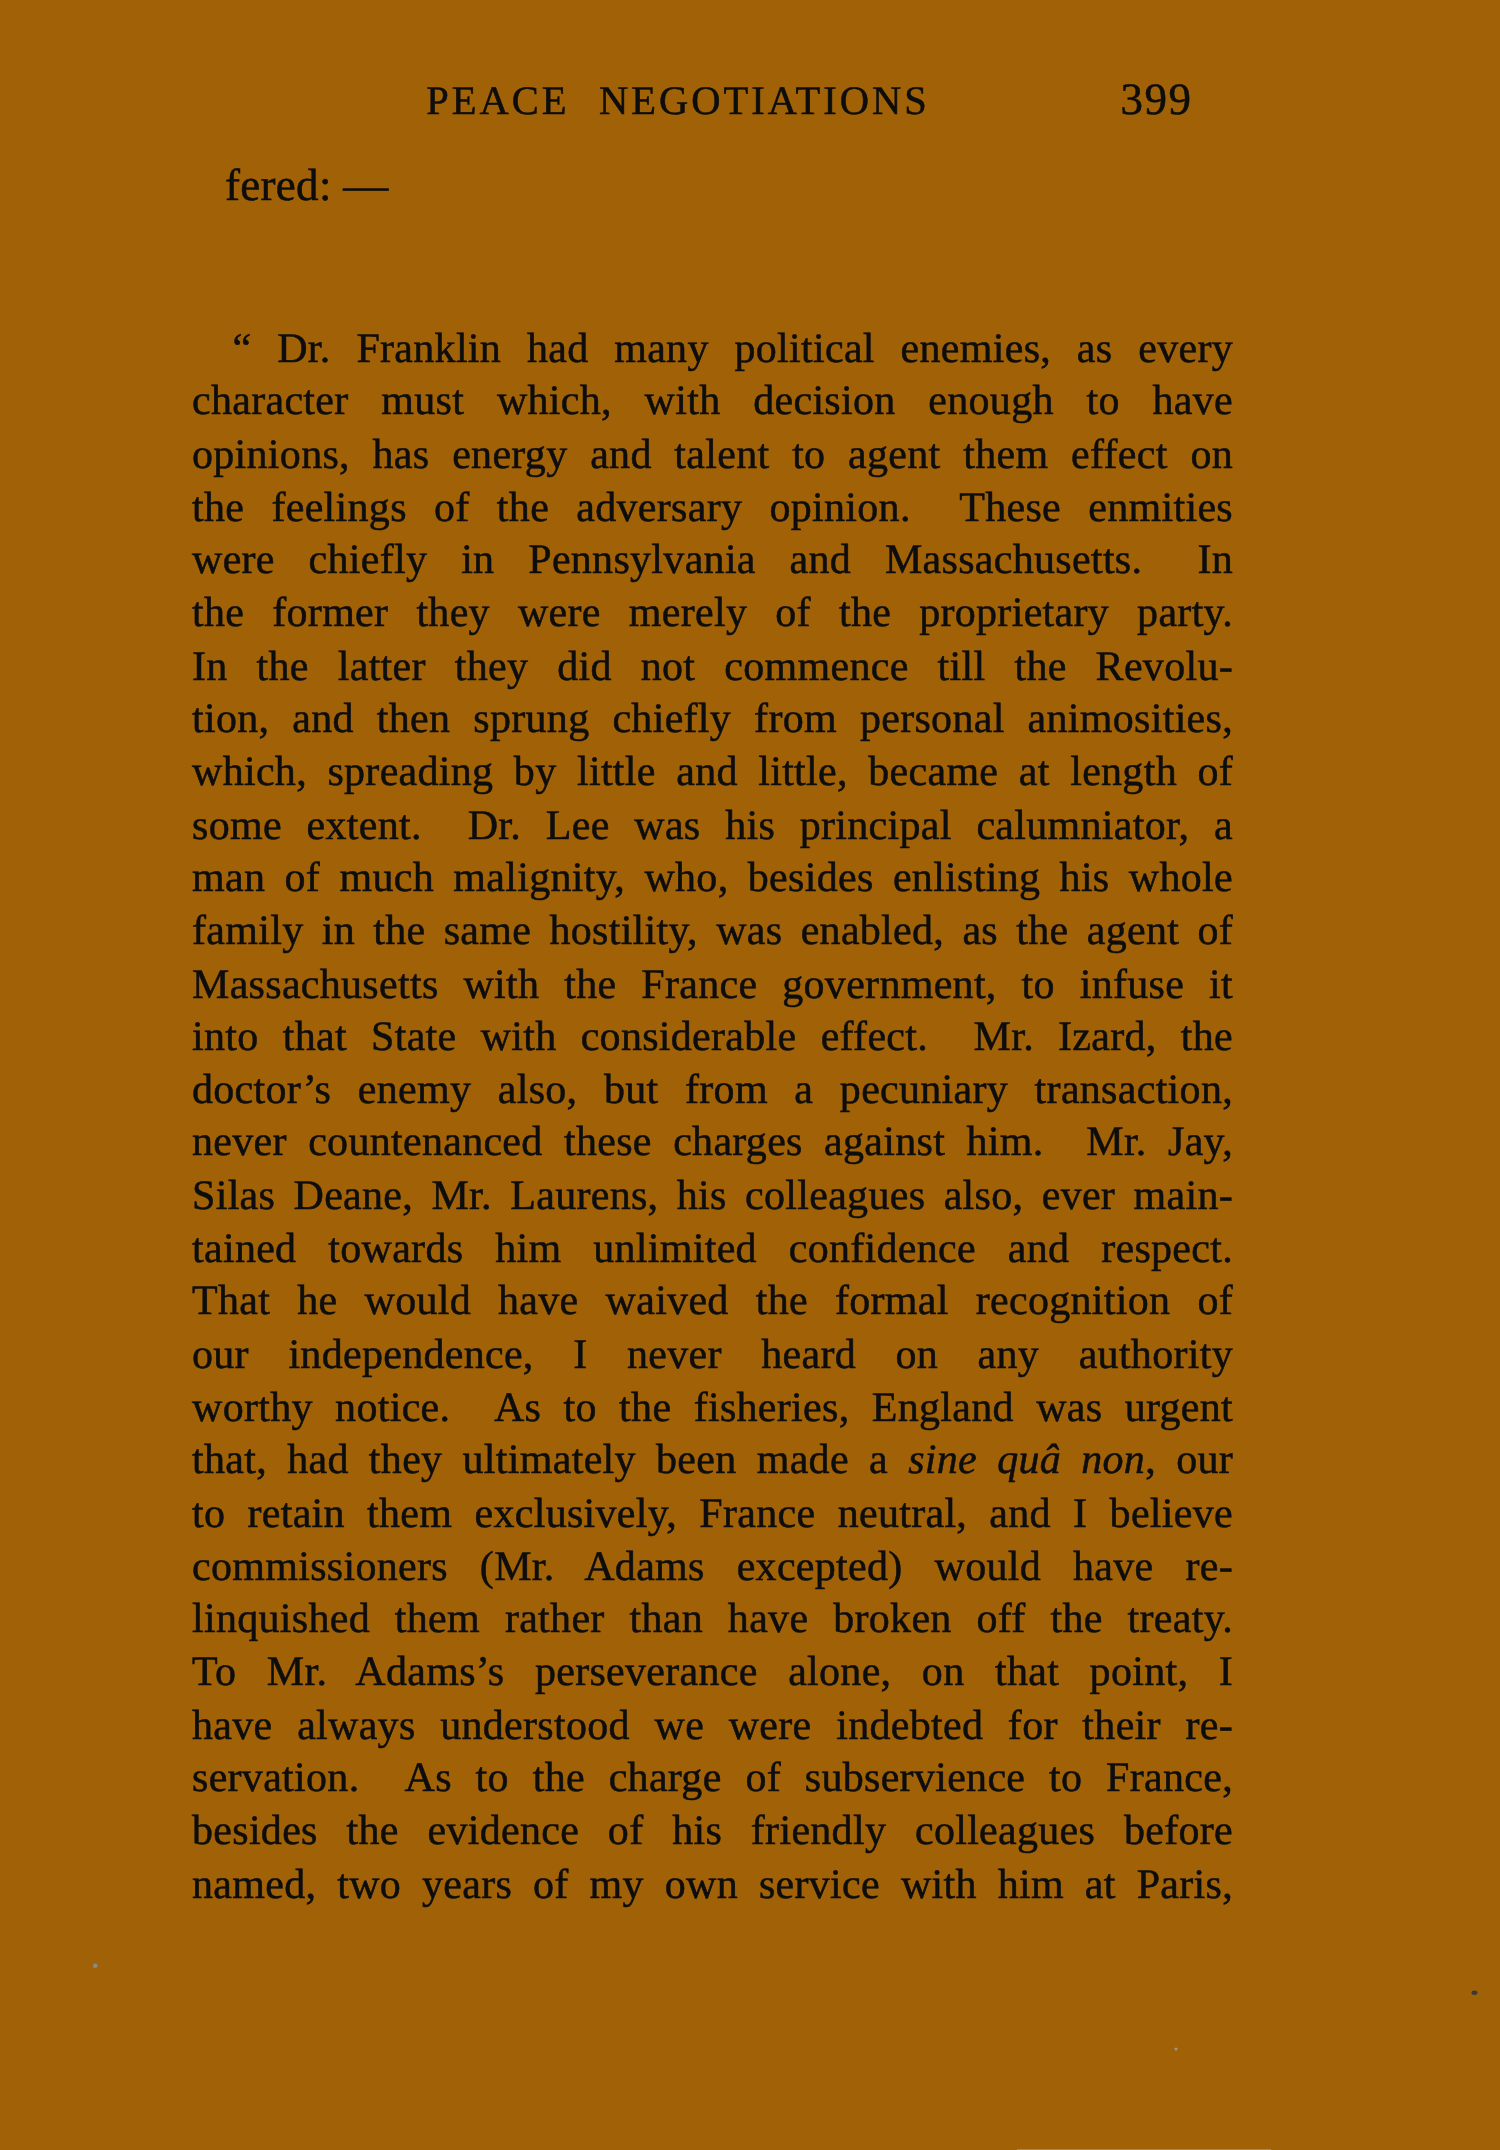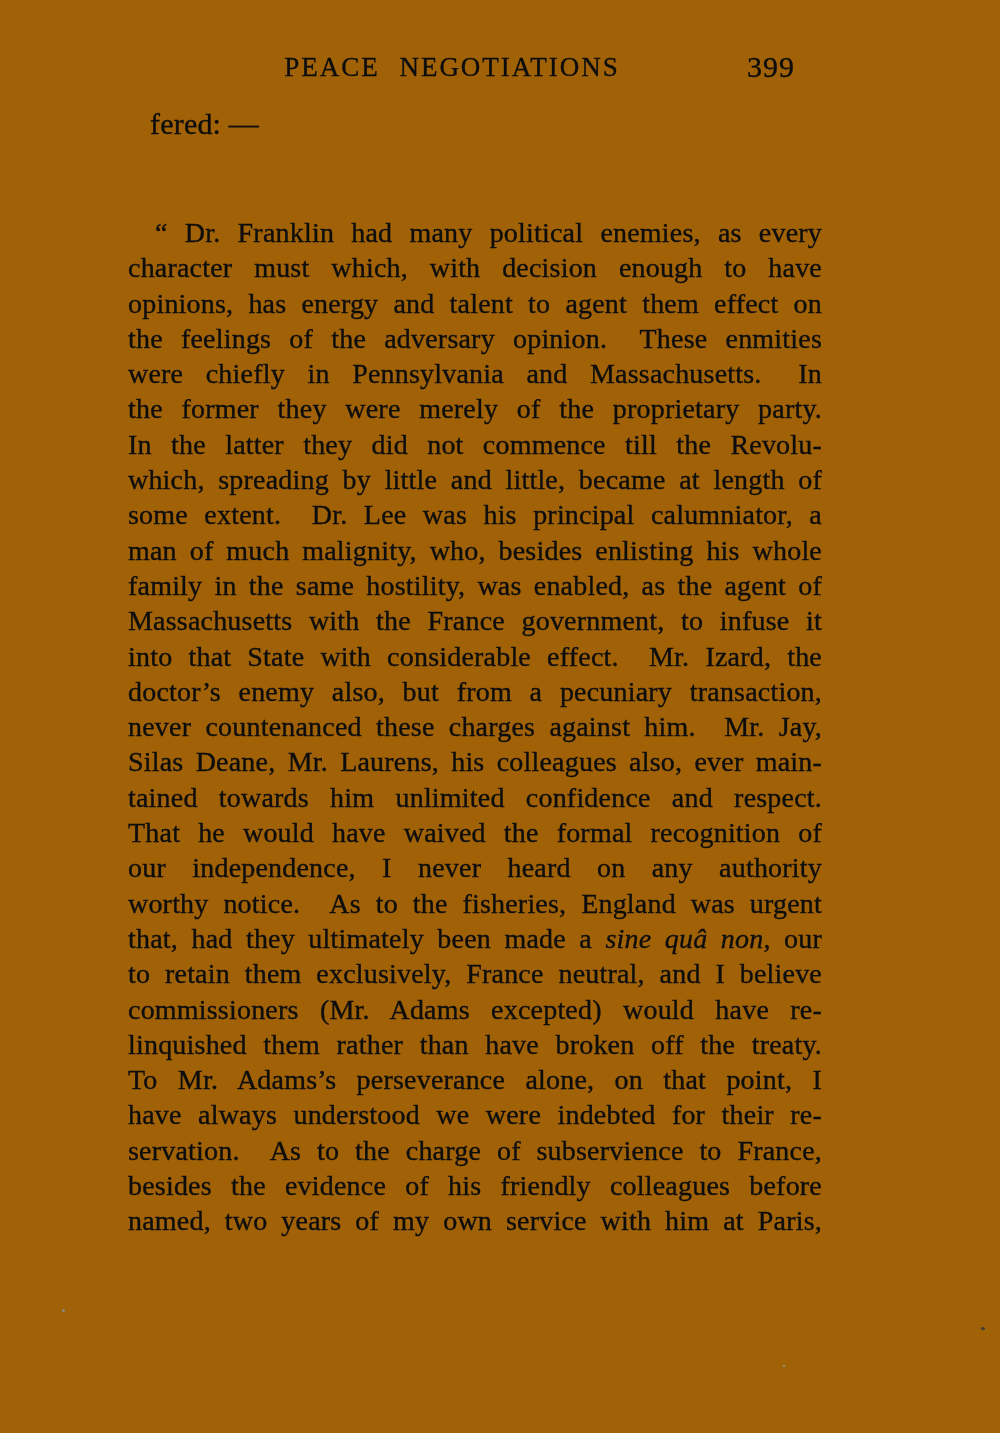--- a/index.html
+++ b/index.html
@@ -79,20 +79,21 @@
     </div>
 
   <div class="para para-quote">
       <div class="line indent">“ Dr. Franklin had many political enemies, as every</div>
       <div class="line">character must which, with decision enough to have</div>
       <div class="line">opinions, has energy and talent to agent them effect on</div>
       <div class="line">the feelings of the adversary opinion.  These enmities</div>
       <div class="line">were chiefly in Pennsylvania and Massachusetts.  In</div>
       <div class="line">the former they were merely of the proprietary party.</div>
       <div class="line">In the latter they did not commence till the Revolu-</div>
+      <div class="line">tion, and then sprung chiefly from personal animosities,</div>
       <div class="line">which, spreading by little and little, became at length of</div>
       <div class="line">some extent.  Dr. Lee was his principal calumniator, a</div>
       <div class="line">man of much malignity, who, besides enlisting his whole</div>
       <div class="line">family in the same hostility, was enabled, as the agent of</div>
       <div class="line">Massachusetts with the France government, to infuse it</div>
       <div class="line">into that State with considerable effect.  Mr. Izard, the</div>
       <div class="line">doctor’s enemy also, but from a pecuniary transaction,</div>
       <div class="line">never countenanced these charges against him.  Mr. Jay,</div>
       <div class="line">Silas Deane, Mr. Laurens, his colleagues also, ever main-</div>
       <div class="line">tained towards him unlimited confidence and respect.</div>

